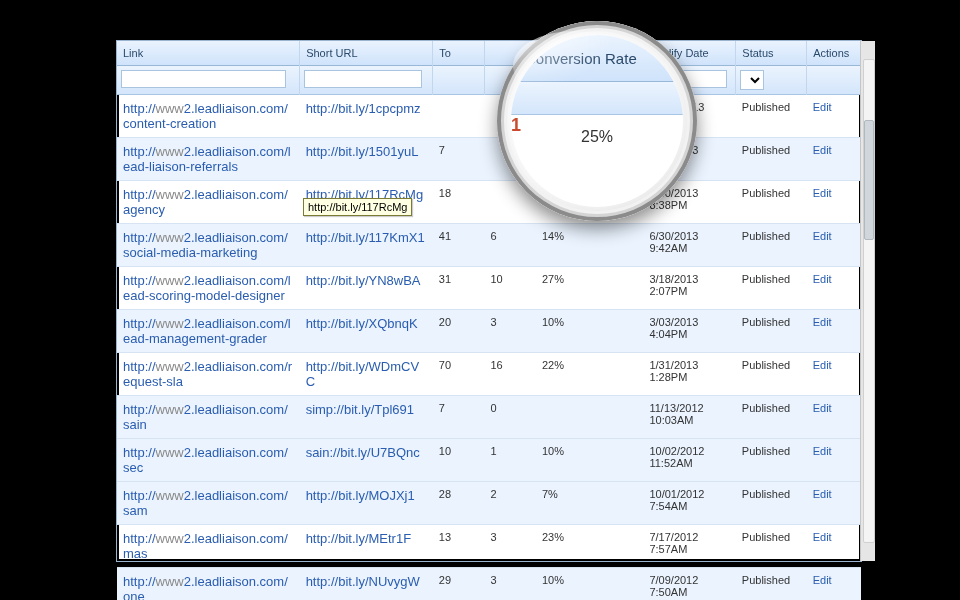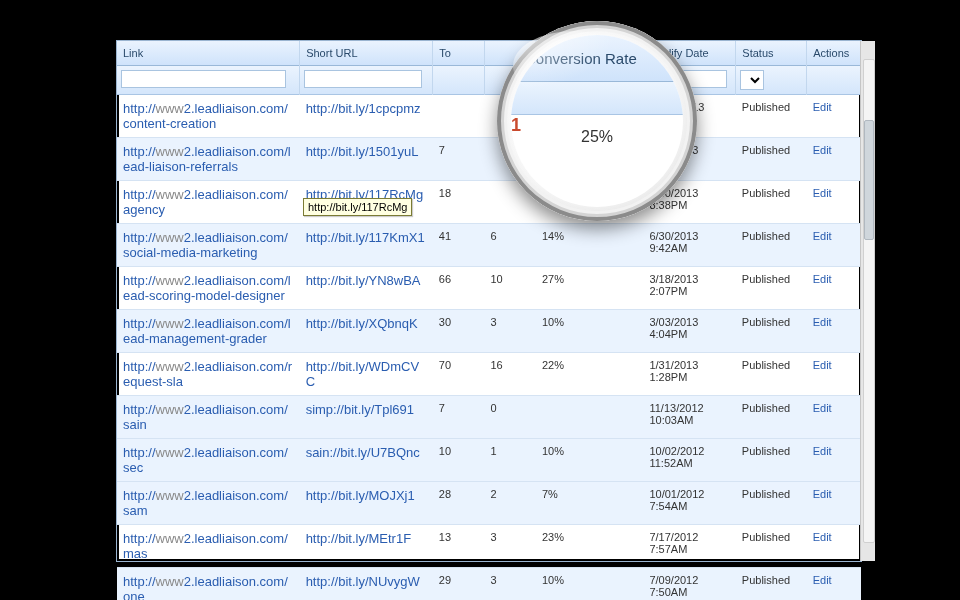--- a/index.html
+++ b/index.html
@@ -128,35 +128,35 @@
           <td class="status">Published</td>
           <td><a class="edit">Edit</a></td>
         </tr>
         <tr>
           <td>
             <a class="link">http://<span class="gray">www</span>2.leadliaison.com/lead-scoring-model-designer</a>
           </td>
           <td>
             <a class="link">http://bit.ly/YN8wBA</a>
           </td>
-          <td>66</td>
+          <td>31</td>
           <td>10</td>
           <td>27%</td>
           <td>3/18/2013<br>2:07PM</td>
           <td class="status">Published</td>
           <td><a class="edit">Edit</a></td>
         </tr>
         <tr class="alt">
           <td>
             <a class="link">http://<span class="gray">www</span>2.leadliaison.com/lead-management-grader</a>
           </td>
           <td>
             <a class="link">http://bit.ly/XQbnqK</a>
           </td>
-          <td>30</td>
+          <td>20</td>
           <td>3</td>
           <td>10%</td>
           <td>3/03/2013<br>4:04PM</td>
           <td class="status">Published</td>
           <td><a class="edit">Edit</a></td>
         </tr>
         <tr>
           <td>
             <a class="link">http://<span class="gray">www</span>2.leadliaison.com/request-sla</a>
           </td>

